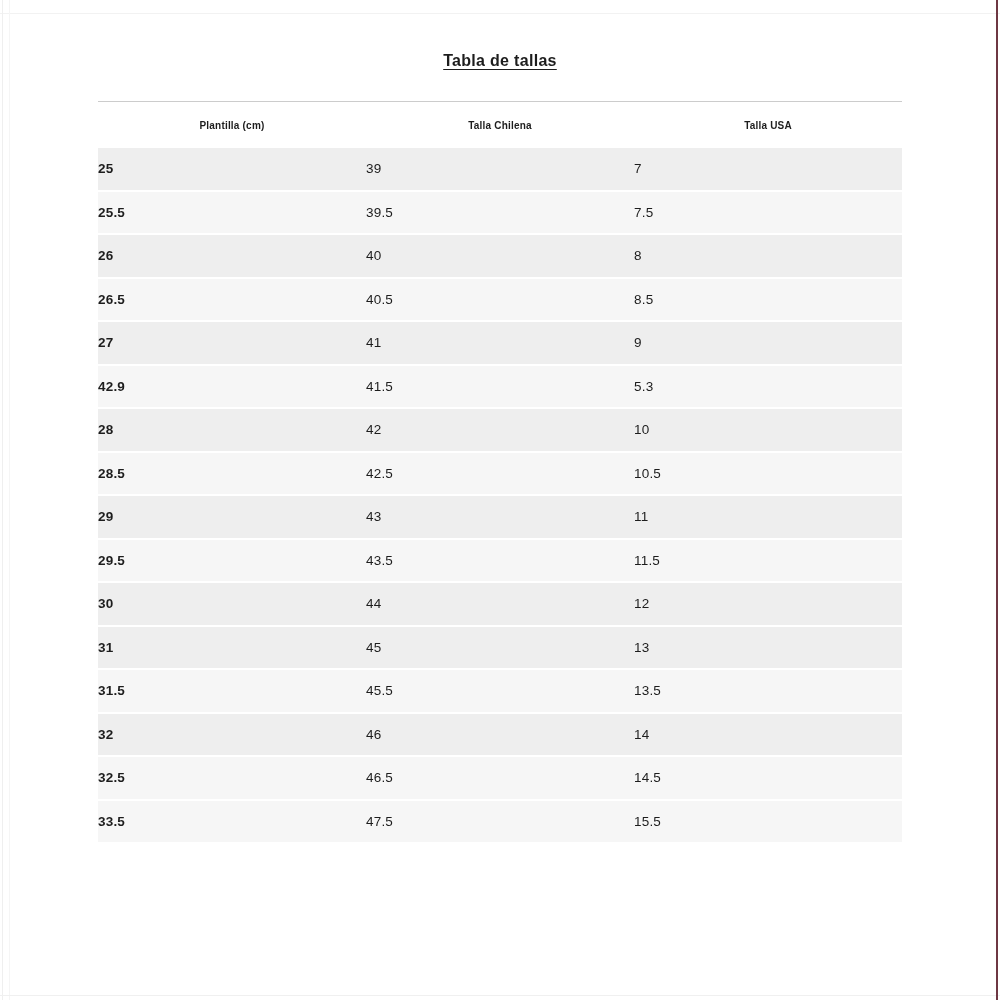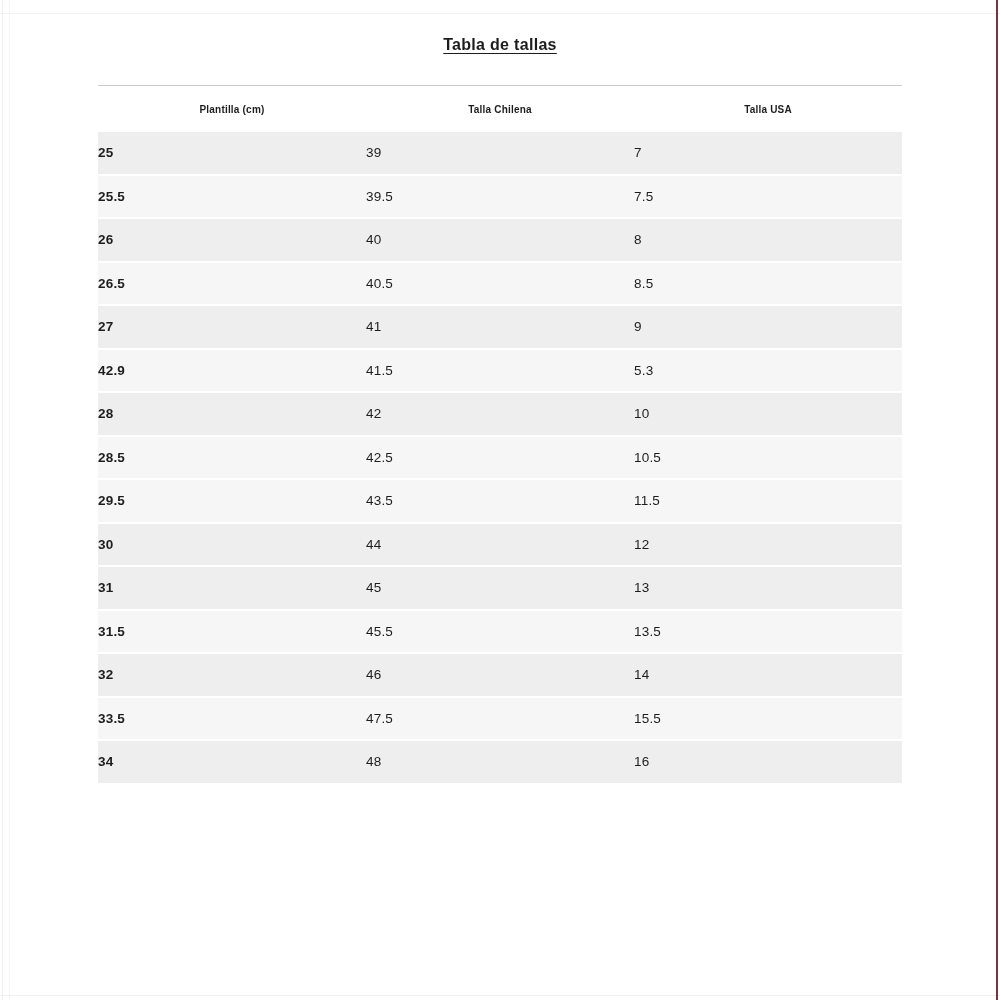--- a/index.html
+++ b/index.html
@@ -16,21 +16,21 @@
   .frame-line { position: absolute; pointer-events: none; }
   .frame-top    { top: 13px; left: 0; width: 100%; height: 1px; background: #f2f2f2; }
   .frame-bottom { bottom: 4px; left: 0; width: 100%; height: 1px; background: #f0f0f0; }
   .frame-left-a { top: 0; left: 2px; width: 1px; height: 100%; background: #efefef; }
   .frame-left-b { top: 0; left: 9px; width: 1px; height: 100%; background: #f5f5f5; }
   .frame-right-accent { top: 0; right: 2px; width: 2px; height: 100%; background: var(--accent, #6e3743); }
 
   
   .content {
     width: 804px;
-    margin: 0 auto;
+    margin: 16px auto;
     padding-top: 36px;
   }
   .chart-title {
     text-align: center;
     font-size: 16px;
     font-weight: 700;
     letter-spacing: 0.3px;
     text-decoration: underline;
     text-underline-offset: 3px;
     color: var(--text, #1d1d1d);
@@ -122,20 +122,25 @@
         <tr class="row-odd">
           <td class="col-bold">28</td>
           <td>42</td>
           <td>10</td>
         </tr>
         <tr class="row-even">
           <td class="col-bold">28.5</td>
           <td>42.5</td>
           <td>10.5</td>
         </tr>
+        <tr class="row-odd">
+          <td class="col-bold">29</td>
+          <td>43</td>
+          <td>11</td>
+        </tr>
         <tr class="row-even">
           <td class="col-bold">29.5</td>
           <td>43.5</td>
           <td>11.5</td>
         </tr>
         <tr class="row-odd">
           <td class="col-bold">30</td>
           <td>44</td>
           <td>12</td>
         </tr>
@@ -148,24 +153,24 @@
           <td class="col-bold">31.5</td>
           <td>45.5</td>
           <td>13.5</td>
         </tr>
         <tr class="row-odd">
           <td class="col-bold">32</td>
           <td>46</td>
           <td>14</td>
         </tr>
         <tr class="row-even">
+          <td class="col-bold">32.5</td>
+          <td>46.5</td>
+          <td>14.5</td>
+        </tr>
+        <tr class="row-even">
           <td class="col-bold">33.5</td>
           <td>47.5</td>
           <td>15.5</td>
-        </tr>
-        <tr class="row-odd">
-          <td class="col-bold">34</td>
-          <td>48</td>
-          <td>16</td>
         </tr>
       </tbody>
   </table>
 </div>
 
 </body></html>

